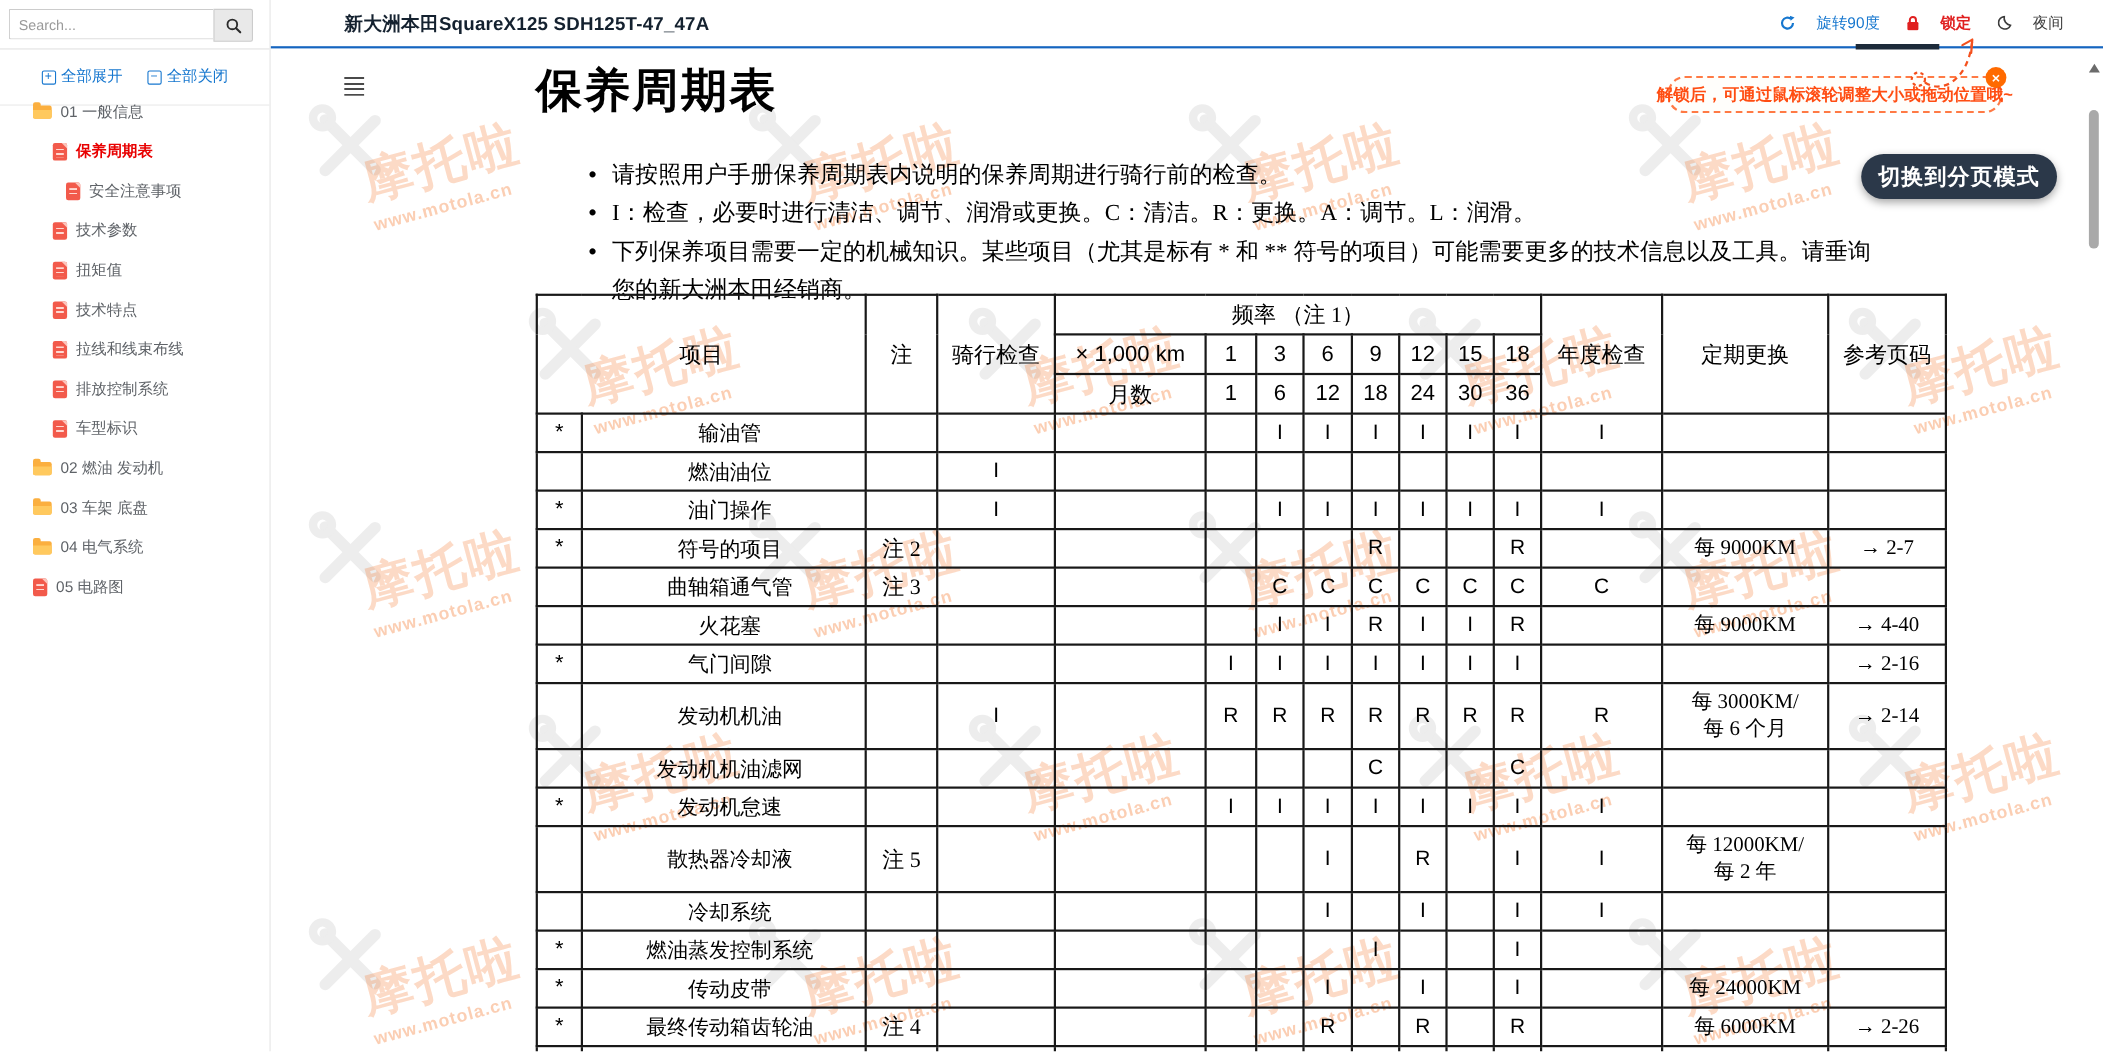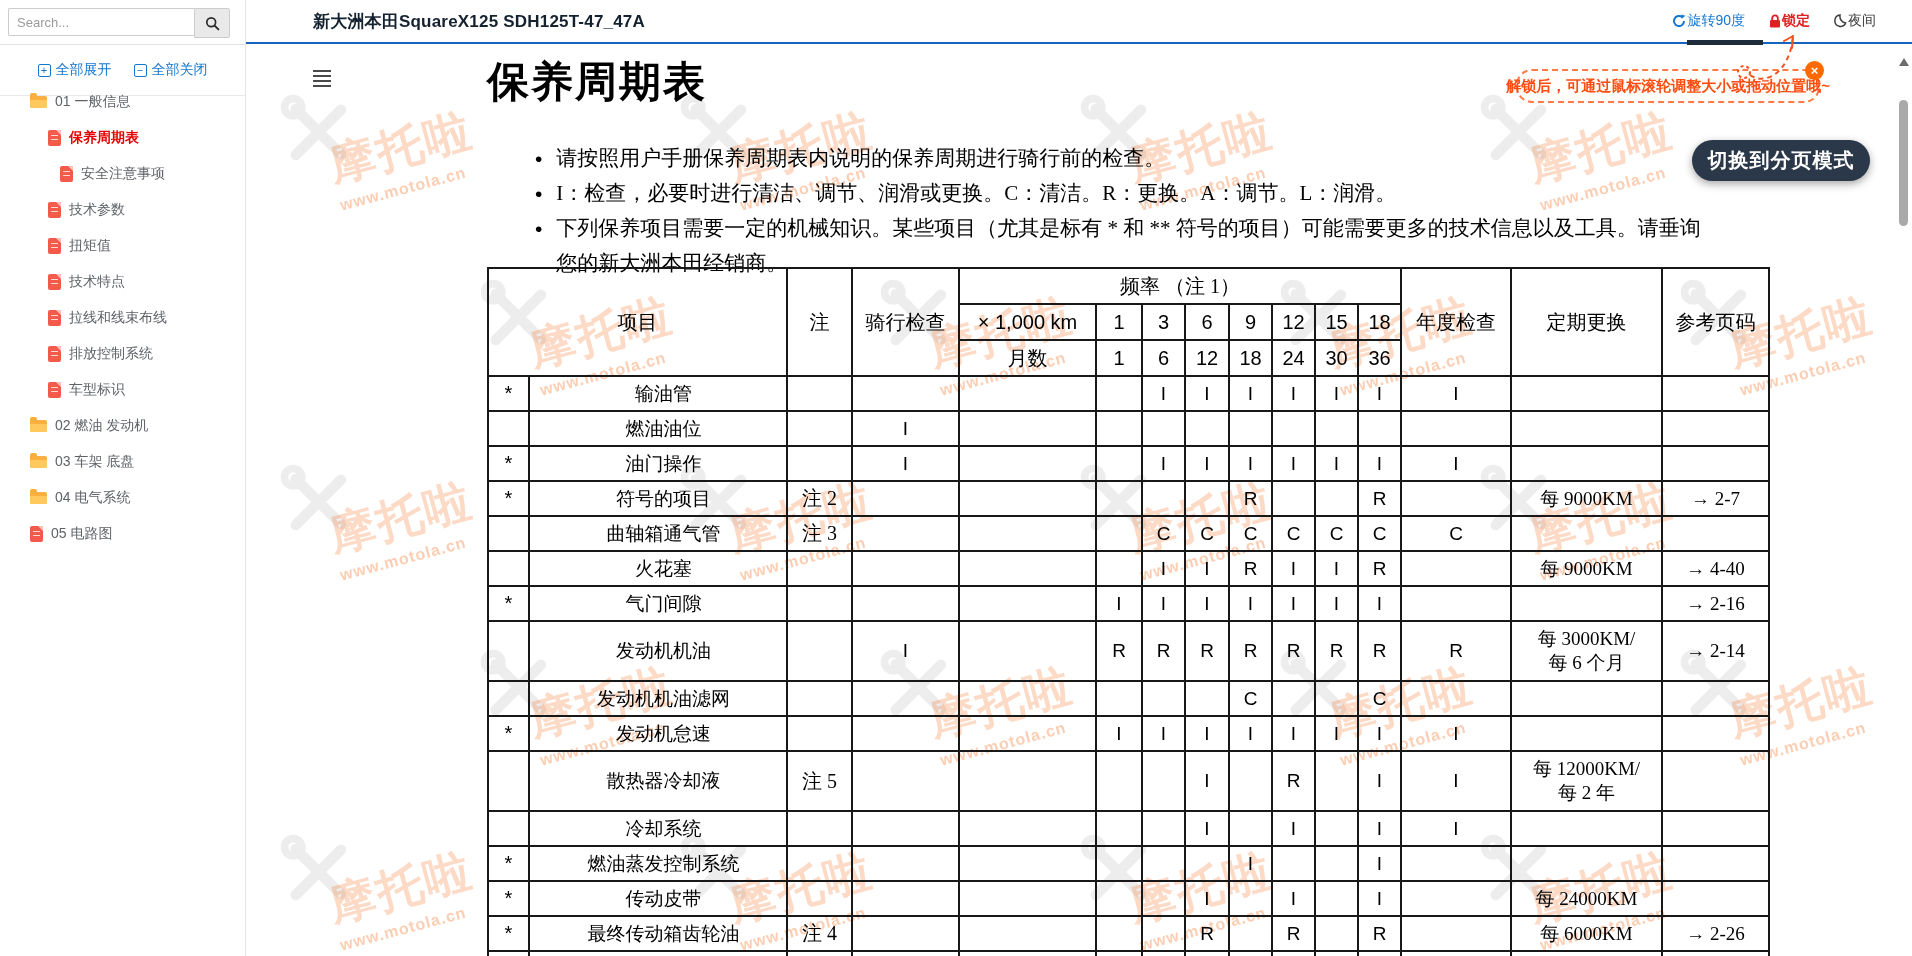--- a/index.html
+++ b/index.html
@@ -26,21 +26,21 @@
   
   .ico-file{position:relative;width:13px;height:16px;background:#f25a4b;border-radius:2px;flex:0 0 auto;overflow:hidden;}
   .ico-file::before{content:"";position:absolute;right:0;top:0;border-left:5px solid transparent;border-top:5px solid #fbc6bd;}
   .ico-file::after{content:"";position:absolute;left:3px;top:5px;width:7px;height:8px;
       background:repeating-linear-gradient(to bottom,#ffd9d2 0 1.5px,transparent 1.5px 4px);}
 
   
   .topbar{position:absolute;left:245px;top:0;width:1667px;height:44px;background:#fff;border-bottom:2px solid #1565c0;box-sizing:border-box;display:flex;align-items:center;z-index:9;}
   .doc-title{margin-left:68px;font-size:17px;font-weight:bold;color:#14212f;letter-spacing:.2px;}
   .topbar-right{margin-left:auto;margin-right:36px;display:flex;align-items:center;gap:24px;font-size:14px;}
-  .tb-btn{display:flex;align-items:center;gap:1px;cursor:pointer;}
+  .tb-btn{display:flex;align-items:center;gap:19px;cursor:pointer;}
   .tb-rotate{color:#1677cf;}
   .tb-lock{color:#e02020;font-weight:bold;}
   .tb-night{color:#3c3c3c;}
   .seg-dark{position:absolute;left:1687px;top:40px;width:76px;height:5px;background:#1d2b3a;z-index:11;}
 
   
   .content{position:absolute;left:245px;top:44px;width:1667px;height:912px;overflow:hidden;background:#fff;}
   .wm-layer{position:absolute;inset:0;z-index:0;pointer-events:none;}
   .wm-tile{position:absolute;transform:rotate(-15deg);}
   .wm-brand{font-size:46px;font-weight:bold;color:rgba(243,112,33,.26);letter-spacing:3px;white-space:nowrap;}

